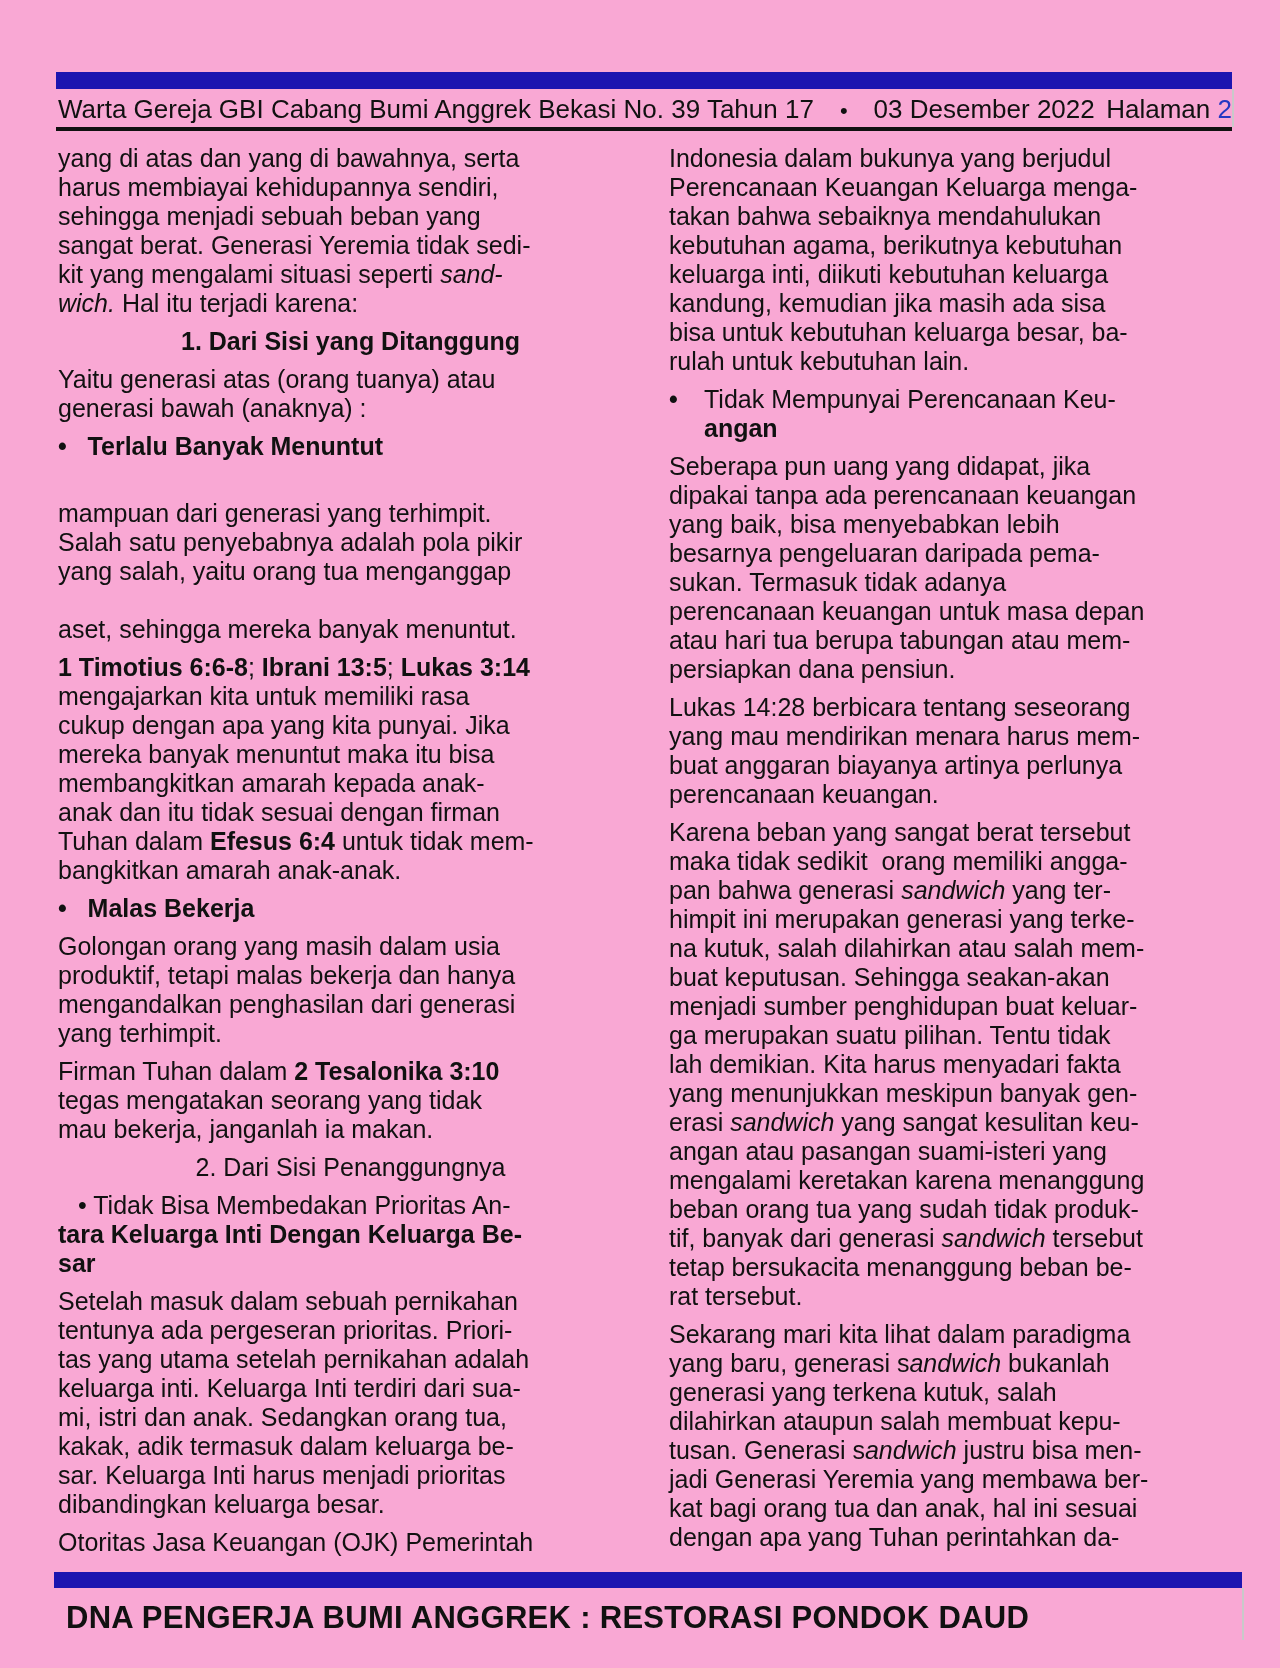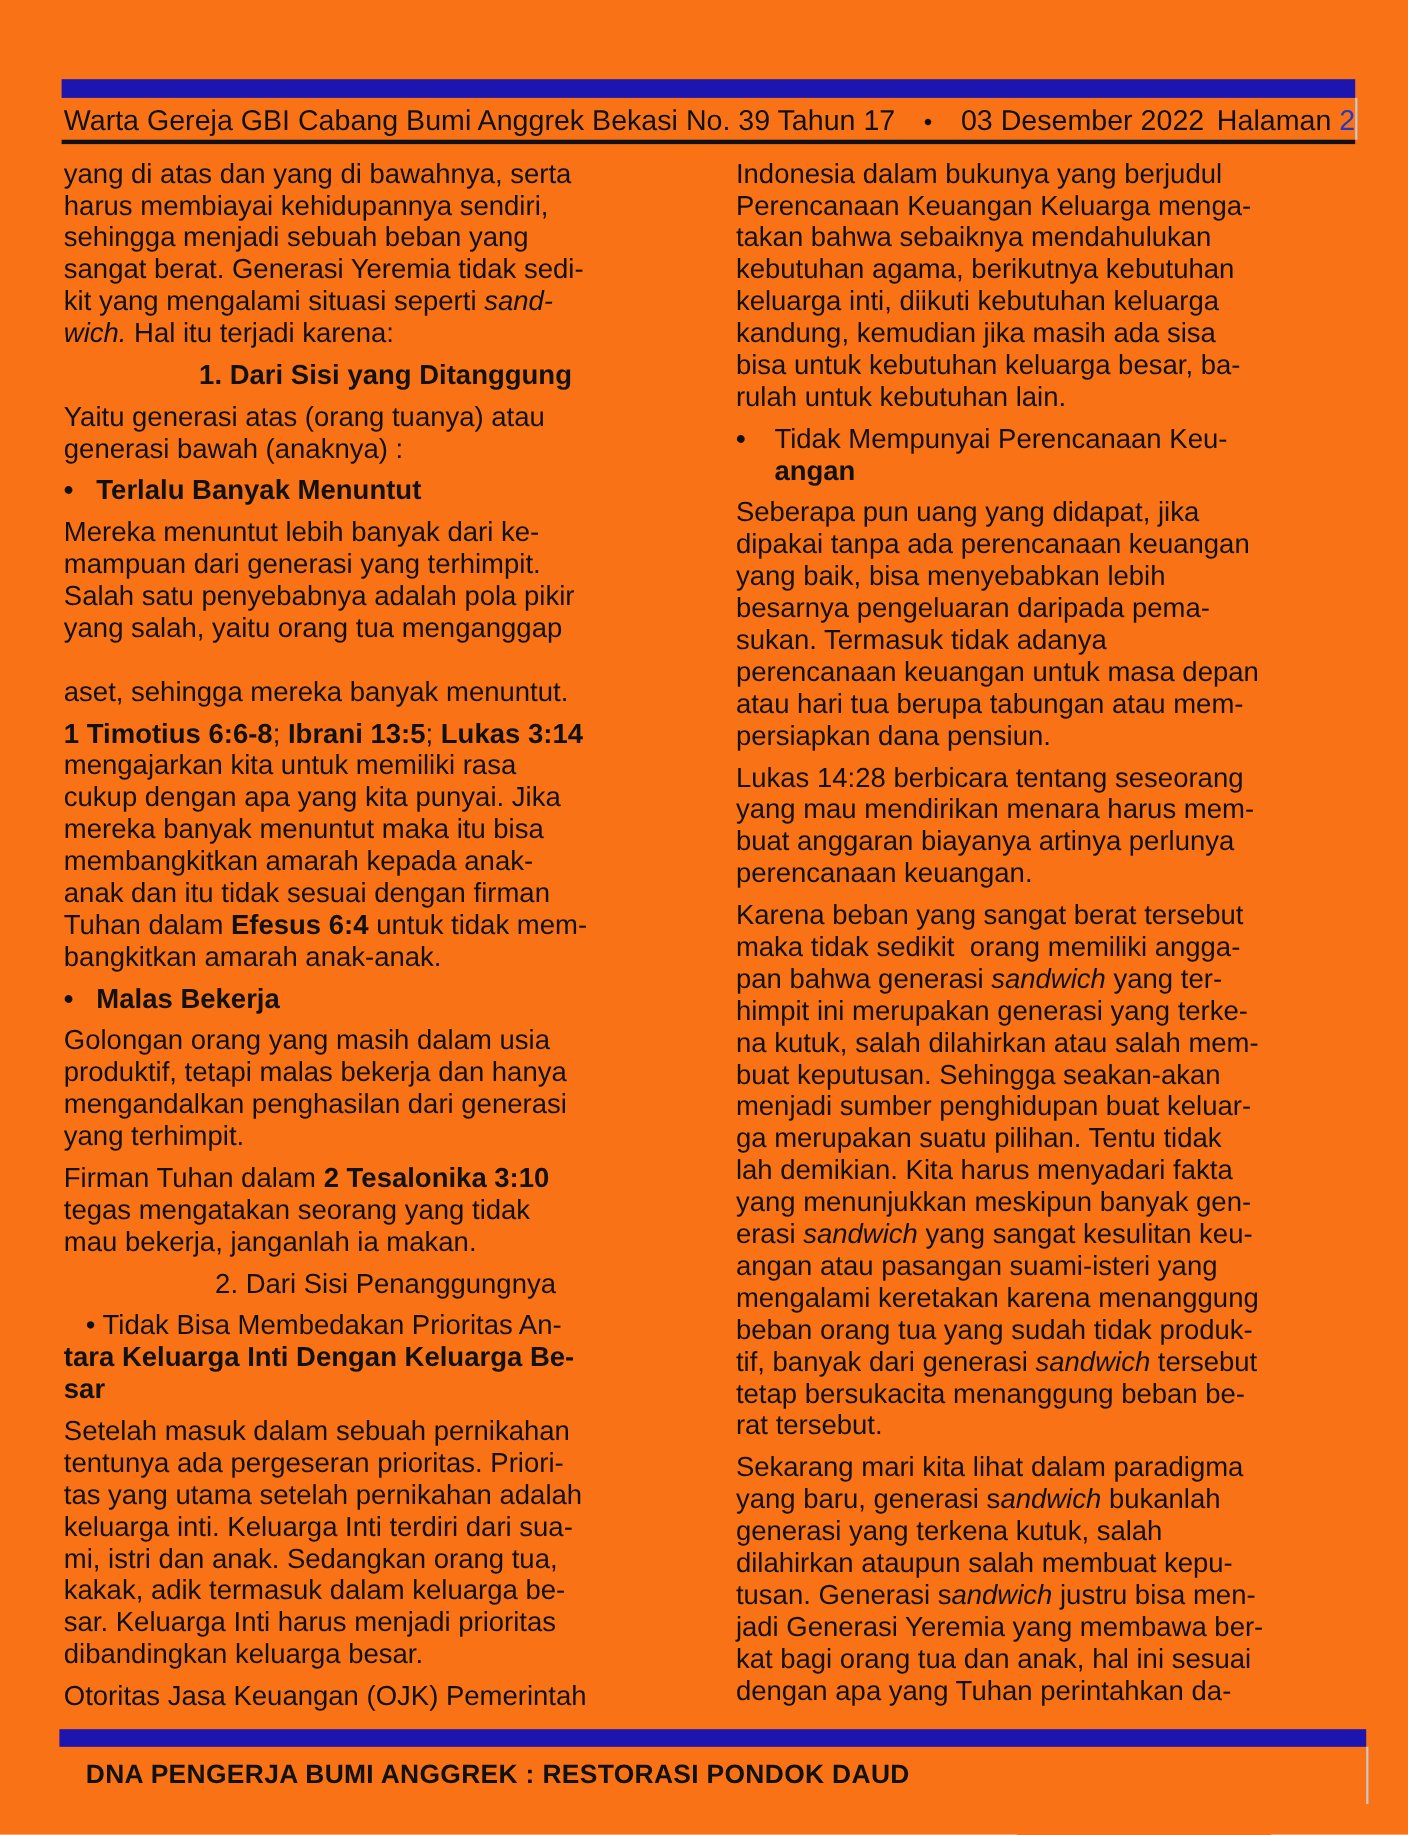--- a/index.html
+++ b/index.html
@@ -1,17 +1,17 @@
 <!DOCTYPE html>
 <html><head>
 <meta charset="utf-8">
 <style>
   html,body{margin:0;padding:0;background:#ffffff;}
   .page{
-    position:relative;width:1280px;height:1668px;background:#f97316;
+    position:relative;width:1280px;height:1668px;background:#f9a8d4;
     font-family:"Liberation Sans",sans-serif;color:#111111;overflow:hidden;
   }
   .topbar{position:absolute;left:56px;top:72px;width:1176px;height:17px;}
   .header-row{
     position:absolute;left:58px;top:94px;width:1174px;
     display:flex;justify-content:space-between;align-items:baseline;
     font-size:26px;
   }
   .header-left{display:flex;align-items:baseline;white-space:nowrap;}
   .header-sep{margin:0 26px;font-size:22px;}
@@ -25,22 +25,22 @@
   .col{font-size:25px;line-height:29px;}
   .blk{margin:0 0 9px 0;white-space:nowrap;}
   .blk:last-child{margin-bottom:0;}
   .heading{margin-top:3px;text-align:center;}
   .bullet-line{margin-top:3px;}
   .bullet-hang{display:flex;margin-top:3px;}
   .bh-bullet{width:35px;font-weight:700;flex:none;}
   .bh-text{flex:1;}
   .footbar{position:absolute;left:54px;top:1572px;width:1188px;height:16px;}
   .foot-text{
-    position:absolute;left:78px;top:1600px;
-    font-size:24px;font-weight:700;letter-spacing:0.3px;white-space:nowrap;
+    position:absolute;left:66px;top:1600px;
+    font-size:31px;font-weight:700;letter-spacing:0.3px;white-space:nowrap;
   }
 </style>
 </head>
 <body>
 
 <div class="page">
 
   <div class="topbar" style="background-color: rgb(28, 21, 176);"></div>
 
   <div class="header-row">
@@ -59,21 +59,21 @@
   <div class="header-rule"></div>
   <div class="edge-line-top"></div>
 
   <div class="columns">
 
     <div class="col col-left">
       <p class="blk"><span>yang di atas dan yang di bawahnya, serta</span><br><span>harus membiayai kehidupannya sendiri,</span><br><span>sehingga menjadi sebuah beban yang</span><br><span>sangat berat. Generasi Yeremia tidak sedi-</span><br><span>kit yang mengalami situasi seperti </span><span style="font-style: italic;">sand-</span><br><span style="font-style: italic;">wich.</span><span> Hal itu terjadi karena:</span></p>
       <p class="blk heading"><span style="font-weight: 700;">1. Dari Sisi yang Ditanggung</span></p>
       <p class="blk"><span>Yaitu generasi atas (orang tuanya) atau</span><br><span>generasi bawah (anaknya) :</span></p>
       <p class="blk bullet-line"><span style="font-weight: 700;">•&nbsp;&nbsp;&nbsp;Terlalu Banyak Menuntut</span></p>
-      <p class="blk"><span>Mereka menuntut lebih banyak dari ke-</span><br><span>mampuan dari generasi yang terhimpit.</span><br><span>Salah satu penyebabnya adalah pola pikir</span><br><span>yang salah, yaitu orang tua menganggap</span><br><br><span>aset, sehingga mereka banyak menuntut.</span></p>
+      <p class="blk"><br><span>mampuan dari generasi yang terhimpit.</span><br><span>Salah satu penyebabnya adalah pola pikir</span><br><span>yang salah, yaitu orang tua menganggap</span><br><br><span>aset, sehingga mereka banyak menuntut.</span></p>
       <p class="blk"><span style="font-weight: 700;">1 Timotius 6:6-8</span><span>; </span><span style="font-weight: 700;">Ibrani 13:5</span><span>; </span><span style="font-weight: 700;">Lukas 3:14</span><br><span>mengajarkan kita untuk memiliki rasa</span><br><span>cukup dengan apa yang kita punyai. Jika</span><br><span>mereka banyak menuntut maka itu bisa</span><br><span>membangkitkan amarah kepada anak-</span><br><span>anak dan itu tidak sesuai dengan firman</span><br><span>Tuhan dalam </span><span style="font-weight: 700;">Efesus 6:4</span><span> untuk tidak mem-</span><br><span>bangkitkan amarah anak-anak.</span></p>
       <p class="blk bullet-line"><span style="font-weight: 700;">•&nbsp;&nbsp;&nbsp;Malas Bekerja</span></p>
       <p class="blk"><span>Golongan orang yang masih dalam usia</span><br><span>produktif, tetapi malas bekerja dan hanya</span><br><span>mengandalkan penghasilan dari generasi</span><br><span>yang terhimpit.</span></p>
       <p class="blk"><span>Firman Tuhan dalam </span><span style="font-weight: 700;">2 Tesalonika 3:10</span><br><span>tegas mengatakan seorang yang tidak</span><br><span>mau bekerja, janganlah ia makan.</span></p>
       <p class="blk heading"><span style="font-weight: 400;">2. Dari Sisi Penanggungnya</span></p>
       <p class="blk bullet-line"><span style="font-weight: 400; margin-left: 20px;">• Tidak Bisa Membedakan Prioritas An-</span><br><span style="font-weight: 700;">tara Keluarga Inti Dengan Keluarga Be-</span><br><span style="font-weight: 700;">sar</span></p>
       <p class="blk"><span>Setelah masuk dalam sebuah pernikahan</span><br><span>tentunya ada pergeseran prioritas. Priori-</span><br><span>tas yang utama setelah pernikahan adalah</span><br><span>keluarga inti. Keluarga Inti terdiri dari sua-</span><br><span>mi, istri dan anak. Sedangkan orang tua,</span><br><span>kakak, adik termasuk dalam keluarga be-</span><br><span>sar. Keluarga Inti harus menjadi prioritas</span><br><span>dibandingkan keluarga besar.</span></p>
       <p class="blk"><span>Otoritas Jasa Keuangan (OJK) Pemerintah</span></p>
     </div>
 

